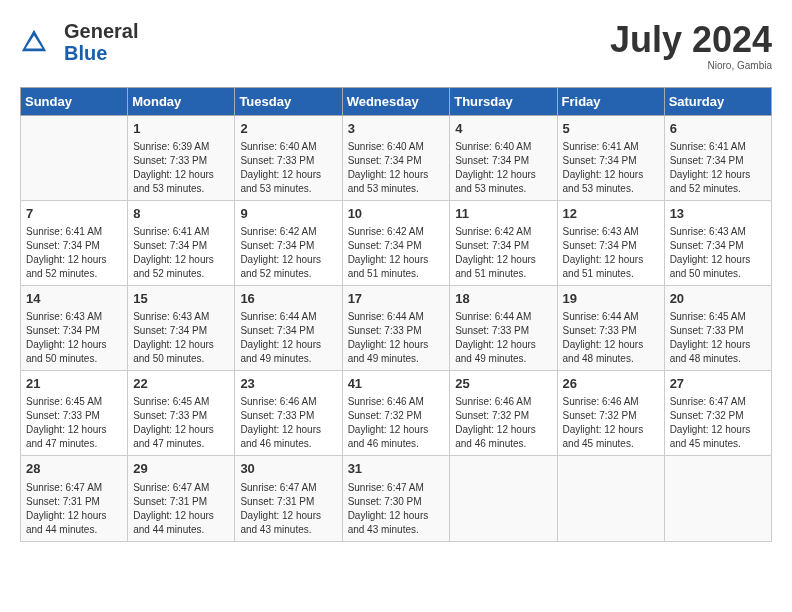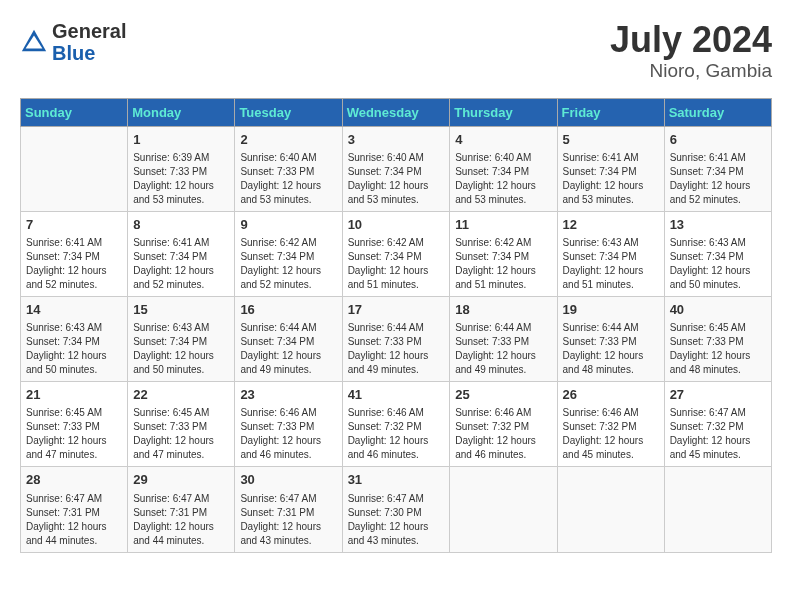--- a/index.html
+++ b/index.html
@@ -12,21 +12,21 @@
     }
     .header {
       display: flex;
       justify-content: space-between;
       align-items: flex-start;
       margin-bottom: 16px;
     }
     .logo {
       display: flex;
       align-items: center;
-      gap: 4px;
+      gap: 16px;
     }
     .logo-text {
       font-size: 20px;
       font-weight: bold;
       line-height: 1.1;
     }
     .logo-general { color: #333; }
     .logo-blue { color: #1a5fad; margin-top: 17px; }
     .logo-icon {
       width: 28px;
@@ -36,31 +36,31 @@
       text-align: right;
       margin-left: 8px;
     }
     .month-year {
       font-size: 36px;
       font-weight: bold;
       color: #333;
       line-height: 1.1;
     }
     .location {
-      font-size: 19px;
+      font-size: 10px;
       color: #555;
     }
     table {
       width: 100%;
       border-collapse: collapse;
       font-size: 11px;
     }
     thead tr th {
       background-color: #2563b0;
-      color: #5eead4;
+      color: #ffffff;
       padding: 6px 4px;
       text-align: left;
       font-size: 13px;
       font-weight: bold;
       border: 1px solid #aaa;
     }
     tbody tr td {
       border: 1px solid #ccc;
       vertical-align: top;
       padding: 4px 5px;
@@ -238,21 +238,21 @@
 Sunset: 7:33 PM
 Daylight: 12 hours and 49 minutes.</div>
         </td>
         <td>
           <span class="day-number">19</span>
           <div class="cell-content" style="white-space: pre-line;">Sunrise: 6:44 AM
 Sunset: 7:33 PM
 Daylight: 12 hours and 48 minutes.</div>
         </td>
         <td>
-          <span class="day-number">40</span>
+          <span class="day-number">20</span>
           <div class="cell-content" style="white-space: pre-line;">Sunrise: 6:45 AM
 Sunset: 7:33 PM
 Daylight: 12 hours and 48 minutes.</div>
         </td>
       </tr>
       <tr>
         <td>
           <span class="day-number">21</span>
           <div class="cell-content" style="white-space: pre-line;">Sunrise: 6:45 AM
 Sunset: 7:33 PM

